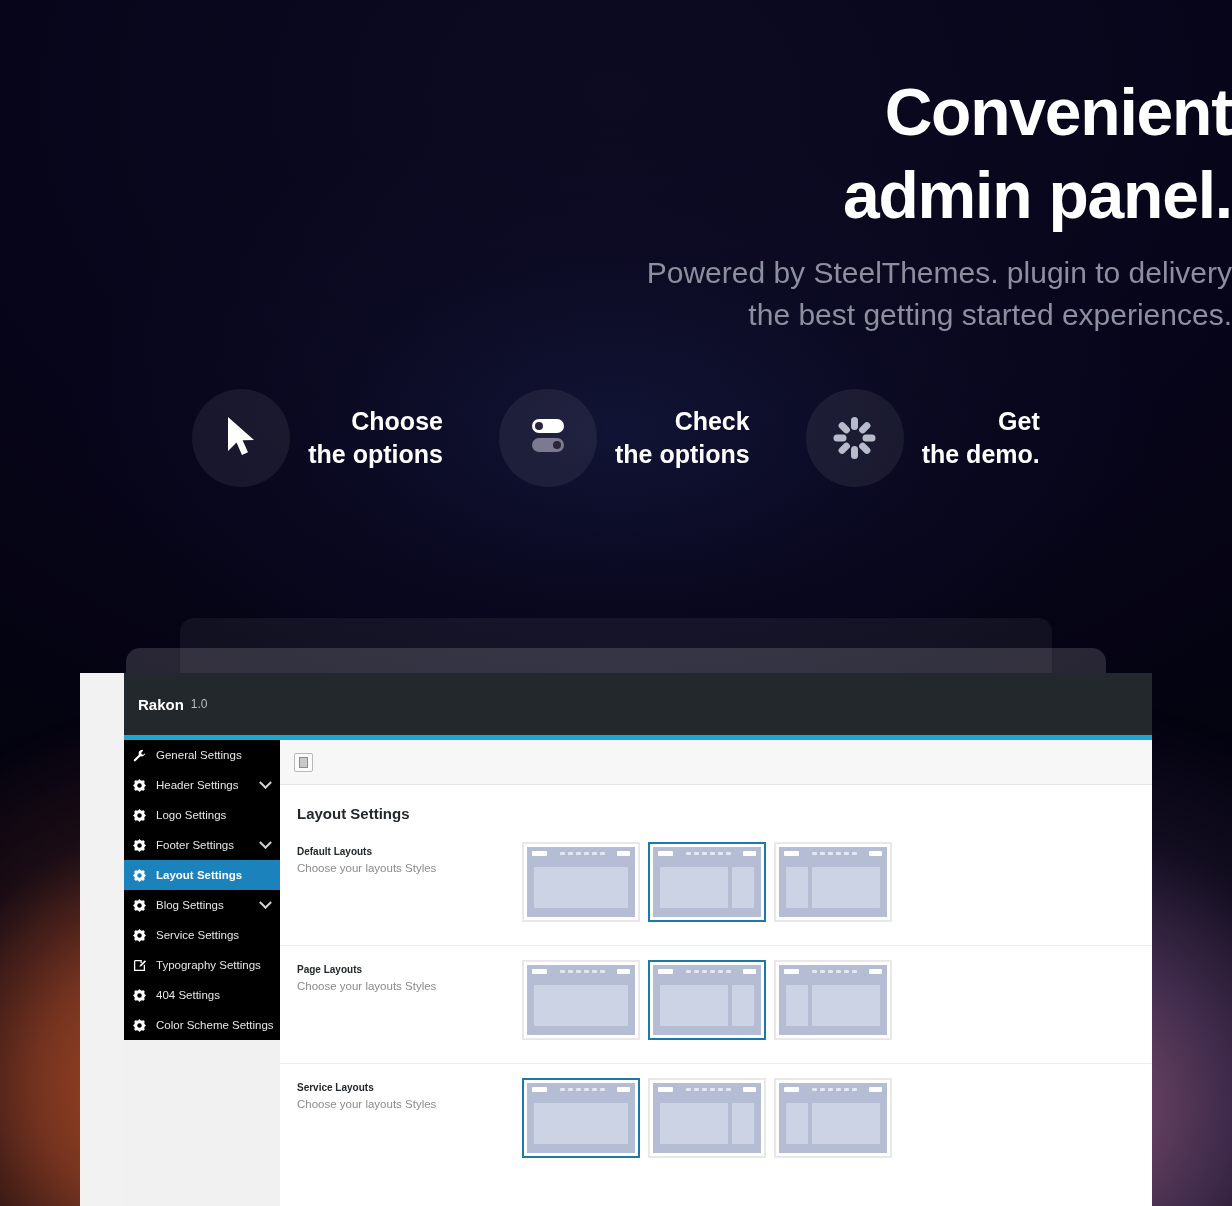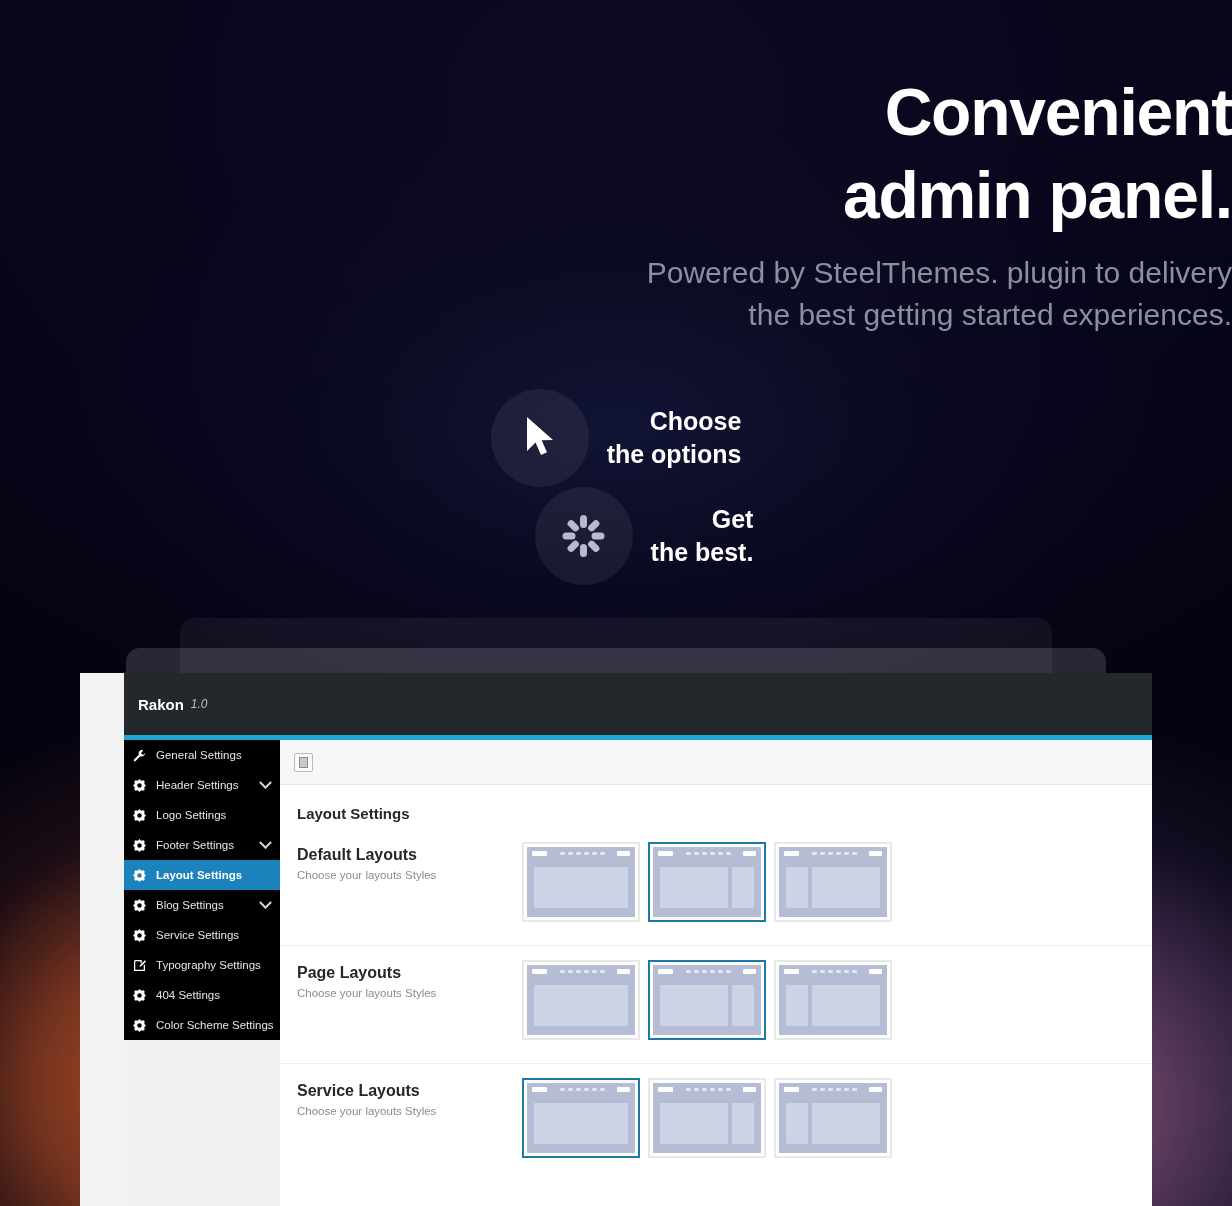--- a/index.html
+++ b/index.html
@@ -71,21 +71,20 @@
   .sub .l2 { display: block; }
 
   
   .features {
     position: relative;
     margin-top: 52px;
     display: flex;
     justify-content: center;
     align-items: center;
     gap: 0;
-    flex-direction: column;
   }
   .feature {
     display: flex;
     align-items: center;
     gap: 18px;
   }
   .feature + .feature { margin-left: 56px; }
 
   .fcircle {
     width: 98px; height: 98px;
@@ -150,21 +149,20 @@
   .brand-name {
     color: #ffffff;
     font-size: 15px;
     font-weight: 700;
   }
   .brand-ver {
     color: #b9bcc0;
     font-size: 12px;
     margin-left: 7px;
     font-weight: 400;
-    font-style: italic;
   }
   .accent-bar { height: 5px; background: #1ea8cf; }
 
   .panel-body { display: flex; height: 466px; background: #f1f1f1; }
 
   
   .sidebar {
     width: 156px;
     flex: none;
     background: #f1f1f1;
@@ -241,21 +239,21 @@
     display: flex;
     align-items: flex-start;
     padding: 14px 0 18px 17px;
     border-bottom: 1px solid #ededed;
     min-height: 118px;
   }
   .row:last-child { border-bottom: none; }
 
   .row-label { width: 225px; flex: none; padding-top: 4px; }
   .row-title {
-    font-size: 16px;
+    font-size: 10px;
     font-weight: 700;
     color: #23282d;
     margin-bottom: 5px;
   }
   .row-desc {
     font-size: 11.5px;
     color: #8b8b8b;
   }
 
   .thumbs { display: flex; gap: 8px; }
@@ -318,37 +316,53 @@
               <path d="M6 3 L6 37 L14.5 28.5 L20 41 L26 38.2 L20.6 26.2 L32 26 Z" fill="#ffffff"></path>
             </svg>
           </span>
         </div>
         <div class="flabel">
           <span>Choose</span>
           <span class="l2">the options</span>
         </div>
       </div>
 
+      <div class="feature">
+        <div class="fcircle">
+          <span>
+            <svg width="48" height="40" viewBox="0 0 48 40">
+              <rect x="8" y="3" width="32" height="14" rx="7" fill="#ffffff"></rect>
+              <circle cx="15" cy="10" r="4" fill="#2b2438"></circle>
+              <rect x="8" y="22" width="32" height="14" rx="7" fill="#7b7a90"></rect>
+              <circle cx="33" cy="29" r="4" fill="#2b2438"></circle>
+            </svg>
+          </span>
+        </div>
+        <div class="flabel">
+          <span>Check</span>
+          <span class="l2">the options</span>
+        </div>
+      </div>
 
       <div class="feature">
         <div class="fcircle">
           <span class="spinner">
             <i style="transform:rotate(0deg)"></i>
             <i style="transform:rotate(45deg)"></i>
             <i style="transform:rotate(90deg)"></i>
             <i style="transform:rotate(135deg)"></i>
             <i style="transform:rotate(180deg)"></i>
             <i style="transform:rotate(225deg)"></i>
             <i style="transform:rotate(270deg)"></i>
             <i style="transform:rotate(315deg)"></i>
           </span>
         </div>
         <div class="flabel">
           <span>Get</span>
-          <span class="l2">the best.</span>
+          <span class="l2">the demo.</span>
         </div>
       </div>
 
     </div>
   </div>
 
   <div class="ghost ghost-back"></div>
   <div class="ghost ghost-front"></div>
 
   <div class="panel">

